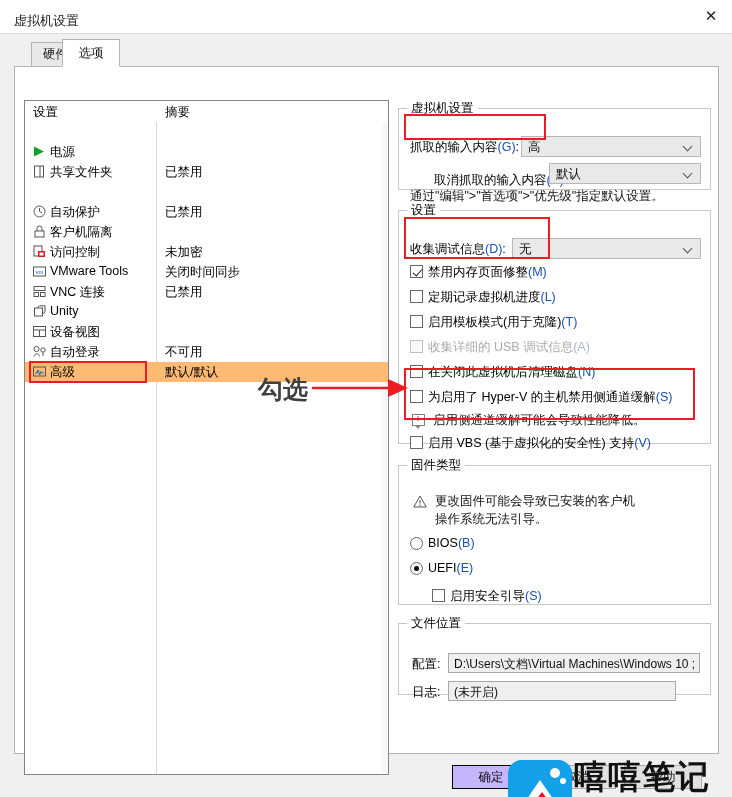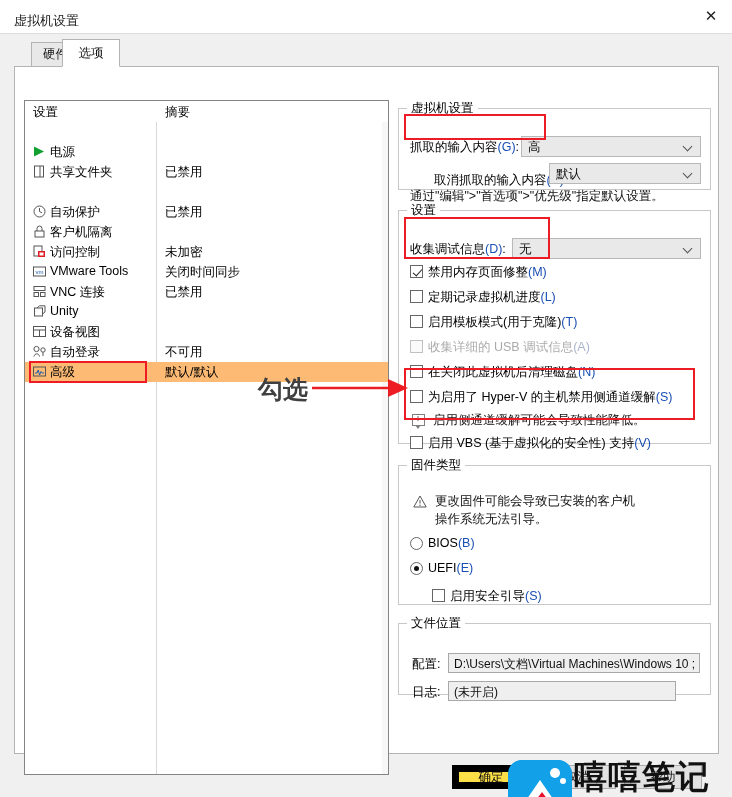--- a/index.html
+++ b/index.html
@@ -186,21 +186,21 @@
 
   
   .footer{position:absolute;left:0;top:720px;width:732px;height:44px;}
   .btn{
     position:absolute;top:11px;height:24px;
     border:1px solid #adadad;background:#e1e1e1;
     font-size:12.5px;color:#111;
     display:flex;align-items:center;justify-content:center;
     box-sizing:border-box;
   }
-  .btn.default{border:7px solid #000000;background:#fde047;}
+  .btn.default{border:1px solid #000000;background:#c4b5fd;}
   #btn-ok{left:452px;width:78px;}
   #btn-cancel{left:538px;width:78px;}
   #btn-help{left:624px;width:78px;}
 
   
   .wm{position:absolute;left:508px;top:723px;width:218px;height:70px;}
   .wm-logo{
     position:absolute;left:0;top:3px;width:64px;height:64px;
     border-radius:14px;background:#12a0e8;overflow:hidden;
   }

